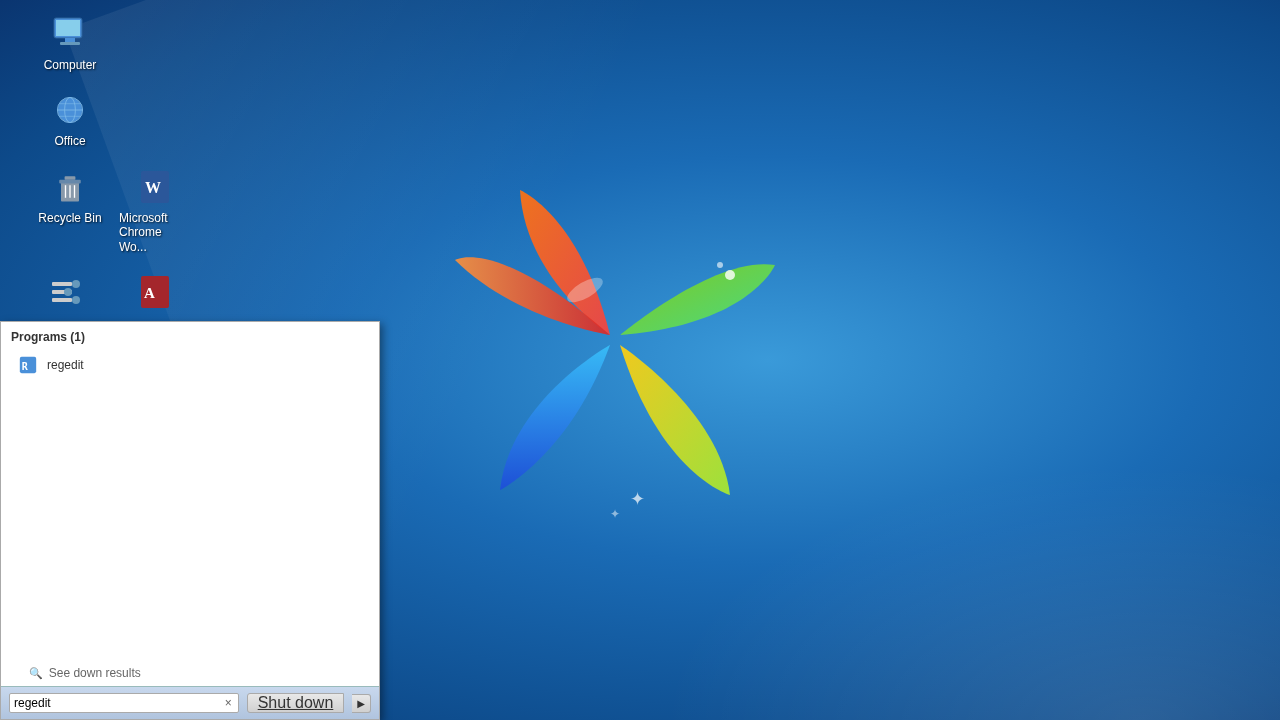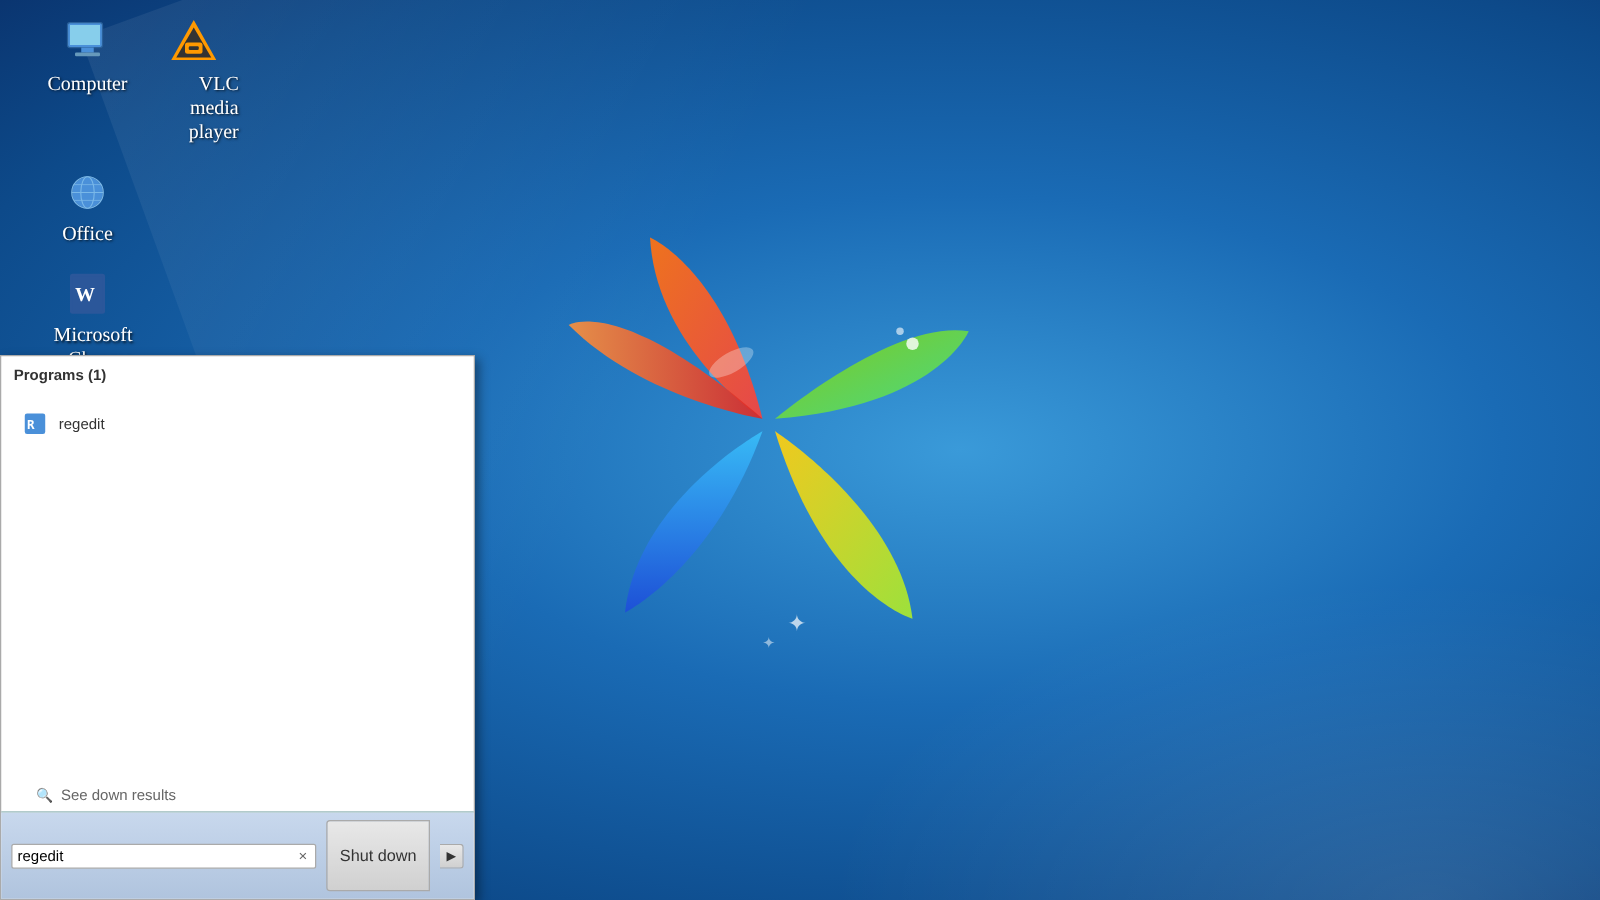--- a/index.html
+++ b/index.html
@@ -75,26 +75,25 @@
       height: 40px;
       margin-bottom: 4px;
       display: flex;
       align-items: center;
       justify-content: center;
       font-size: 32px;
     }
 
     .icon-label {
       color: white;
-      font-size: 16px;
-      text-align: right;
+      font-size: 12px;
+      text-align: left;
       text-shadow: 1px 1px 2px rgba(0,0,0,0.8);
       line-height: 1.2;
       word-break: break-word;
-      font-family: Liberation Serif, serif;
     }
 
     
     .start-menu {
       position: absolute;
       bottom: 0;
       left: 0;
       width: 380px;
       background: white;
       border: 1px solid #aaa;
@@ -106,21 +105,21 @@
     .start-menu-content {
       flex: 1;
       padding: 8px 10px;
       min-height: 340px;
     }
 
     .programs-header {
       font-size: 12px;
       font-weight: bold;
       color: #333;
-      margin-bottom: 17px;
+      margin-bottom: 6px;
     }
 
     .program-item {
       display: flex;
       align-items: center;
       gap: 8px;
       padding: 4px 6px;
       cursor: pointer;
       border-radius: 3px;
     }
@@ -185,24 +184,25 @@
       cursor: pointer;
       color: #666;
       font-size: 12px;
       padding: 0 2px;
     }
 
     .shutdown-btn {
       background: linear-gradient(to bottom, #e8e8e8, #d0d0d0);
       border: 1px solid #aaa;
       border-radius: 3px 0 0 3px;
-      padding: 20px 10px;
-      font-size: 13px;
+      padding: 0 10px;
+      font-size: 16px;
       cursor: pointer;
       color: #333;
+      text-decoration: underline;
     }
 
     .shutdown-arrow {
       background: linear-gradient(to bottom, #e8e8e8, #d0d0d0);
       border: 1px solid #aaa;
       border-left: none;
       border-radius: 0 3px 3px 0;
       padding: 3px 5px;
       font-size: 10px;
       cursor: pointer;
@@ -281,50 +281,52 @@
         <div class="icon-img">
           <svg viewBox="0 0 40 40" xmlns="http://www.w3.org/2000/svg">
             <rect x="4" y="4" width="28" height="20" rx="2" fill="#4a90d9" stroke="#2a6099" stroke-width="1"></rect>
             <rect x="6" y="6" width="24" height="16" fill="#87ceeb"></rect>
             <rect x="15" y="24" width="10" height="4" fill="#4a90d9"></rect>
             <rect x="10" y="28" width="20" height="3" rx="1" fill="#6699bb"></rect>
           </svg>
         </div>
         <div class="icon-label">Computer</div>
       </div>
-      <div class="desktop-icon">
-        <div class="icon-img">
-          <svg viewBox="0 0 40 40" xmlns="http://www.w3.org/2000/svg">
-            <polygon points="20,2 38,34 2,34" fill="#f90"></polygon>
-            <polygon points="20,8 34,32 6,32" fill="#333"></polygon>
-            <rect x="13" y="20" width="14" height="9" rx="2" fill="#f90"></rect>
-            <rect x="16" y="23" width="8" height="3" rx="1" fill="#333"></rect>
-          </svg>
-        </div>
-        <div class="icon-label">VLC media player</div>
-      </div>
     </div>
 
     <div class="icon-row">
       <div class="desktop-icon">
         <div class="icon-img network-icon">
           <svg viewBox="0 0 40 40" xmlns="http://www.w3.org/2000/svg">
             <circle cx="20" cy="20" r="14" fill="#4a90d9" stroke="#2a6099" stroke-width="1"></circle>
             <circle cx="20" cy="20" r="14" fill="none" stroke="#7ab8e8" stroke-width="1"></circle>
             <ellipse cx="20" cy="20" rx="6" ry="14" fill="none" stroke="#7ab8e8" stroke-width="1"></ellipse>
             <line x1="6" y1="20" x2="34" y2="20" stroke="#7ab8e8" stroke-width="1"></line>
             <line x1="8" y1="13" x2="32" y2="13" stroke="#7ab8e8" stroke-width="0.7"></line>
             <line x1="8" y1="27" x2="32" y2="27" stroke="#7ab8e8" stroke-width="0.7"></line>
           </svg>
         </div>
         <div class="icon-label">Office</div>
       </div>
     </div>
 
     <div class="icon-row">
+      <div class="desktop-icon">
+        <div class="icon-img recycle-icon">
+          <svg viewBox="0 0 40 40" xmlns="http://www.w3.org/2000/svg">
+            <rect x="10" y="14" width="20" height="22" rx="1" fill="#8899aa"></rect>
+            <rect x="8" y="12" width="24" height="4" rx="1" fill="#6688aa"></rect>
+            <rect x="14" y="8" width="12" height="4" rx="1" fill="#8899aa"></rect>
+            <line x1="15" y1="18" x2="15" y2="32" stroke="white" stroke-width="1.5"></line>
+            <line x1="20" y1="18" x2="20" y2="32" stroke="white" stroke-width="1.5"></line>
+            <line x1="25" y1="18" x2="25" y2="32" stroke="white" stroke-width="1.5"></line>
+          </svg>
+        </div>
+        <div class="icon-label">Recycle Bin</div>
+      </div>
       <div class="desktop-icon">
         <div class="icon-img">
           <svg viewBox="0 0 40 40" xmlns="http://www.w3.org/2000/svg">
             <rect x="6" y="4" width="28" height="32" rx="2" fill="#2b579a"></rect>
             <rect x="8" y="6" width="24" height="28" rx="1" fill="#2b579a"></rect>
             <text x="10" y="26" font-size="16" font-weight="bold" fill="white" font-family="serif">W</text>
           </svg>
         </div>
         <div class="icon-label">Microsoft Chrome Wo...</div>
       </div>

